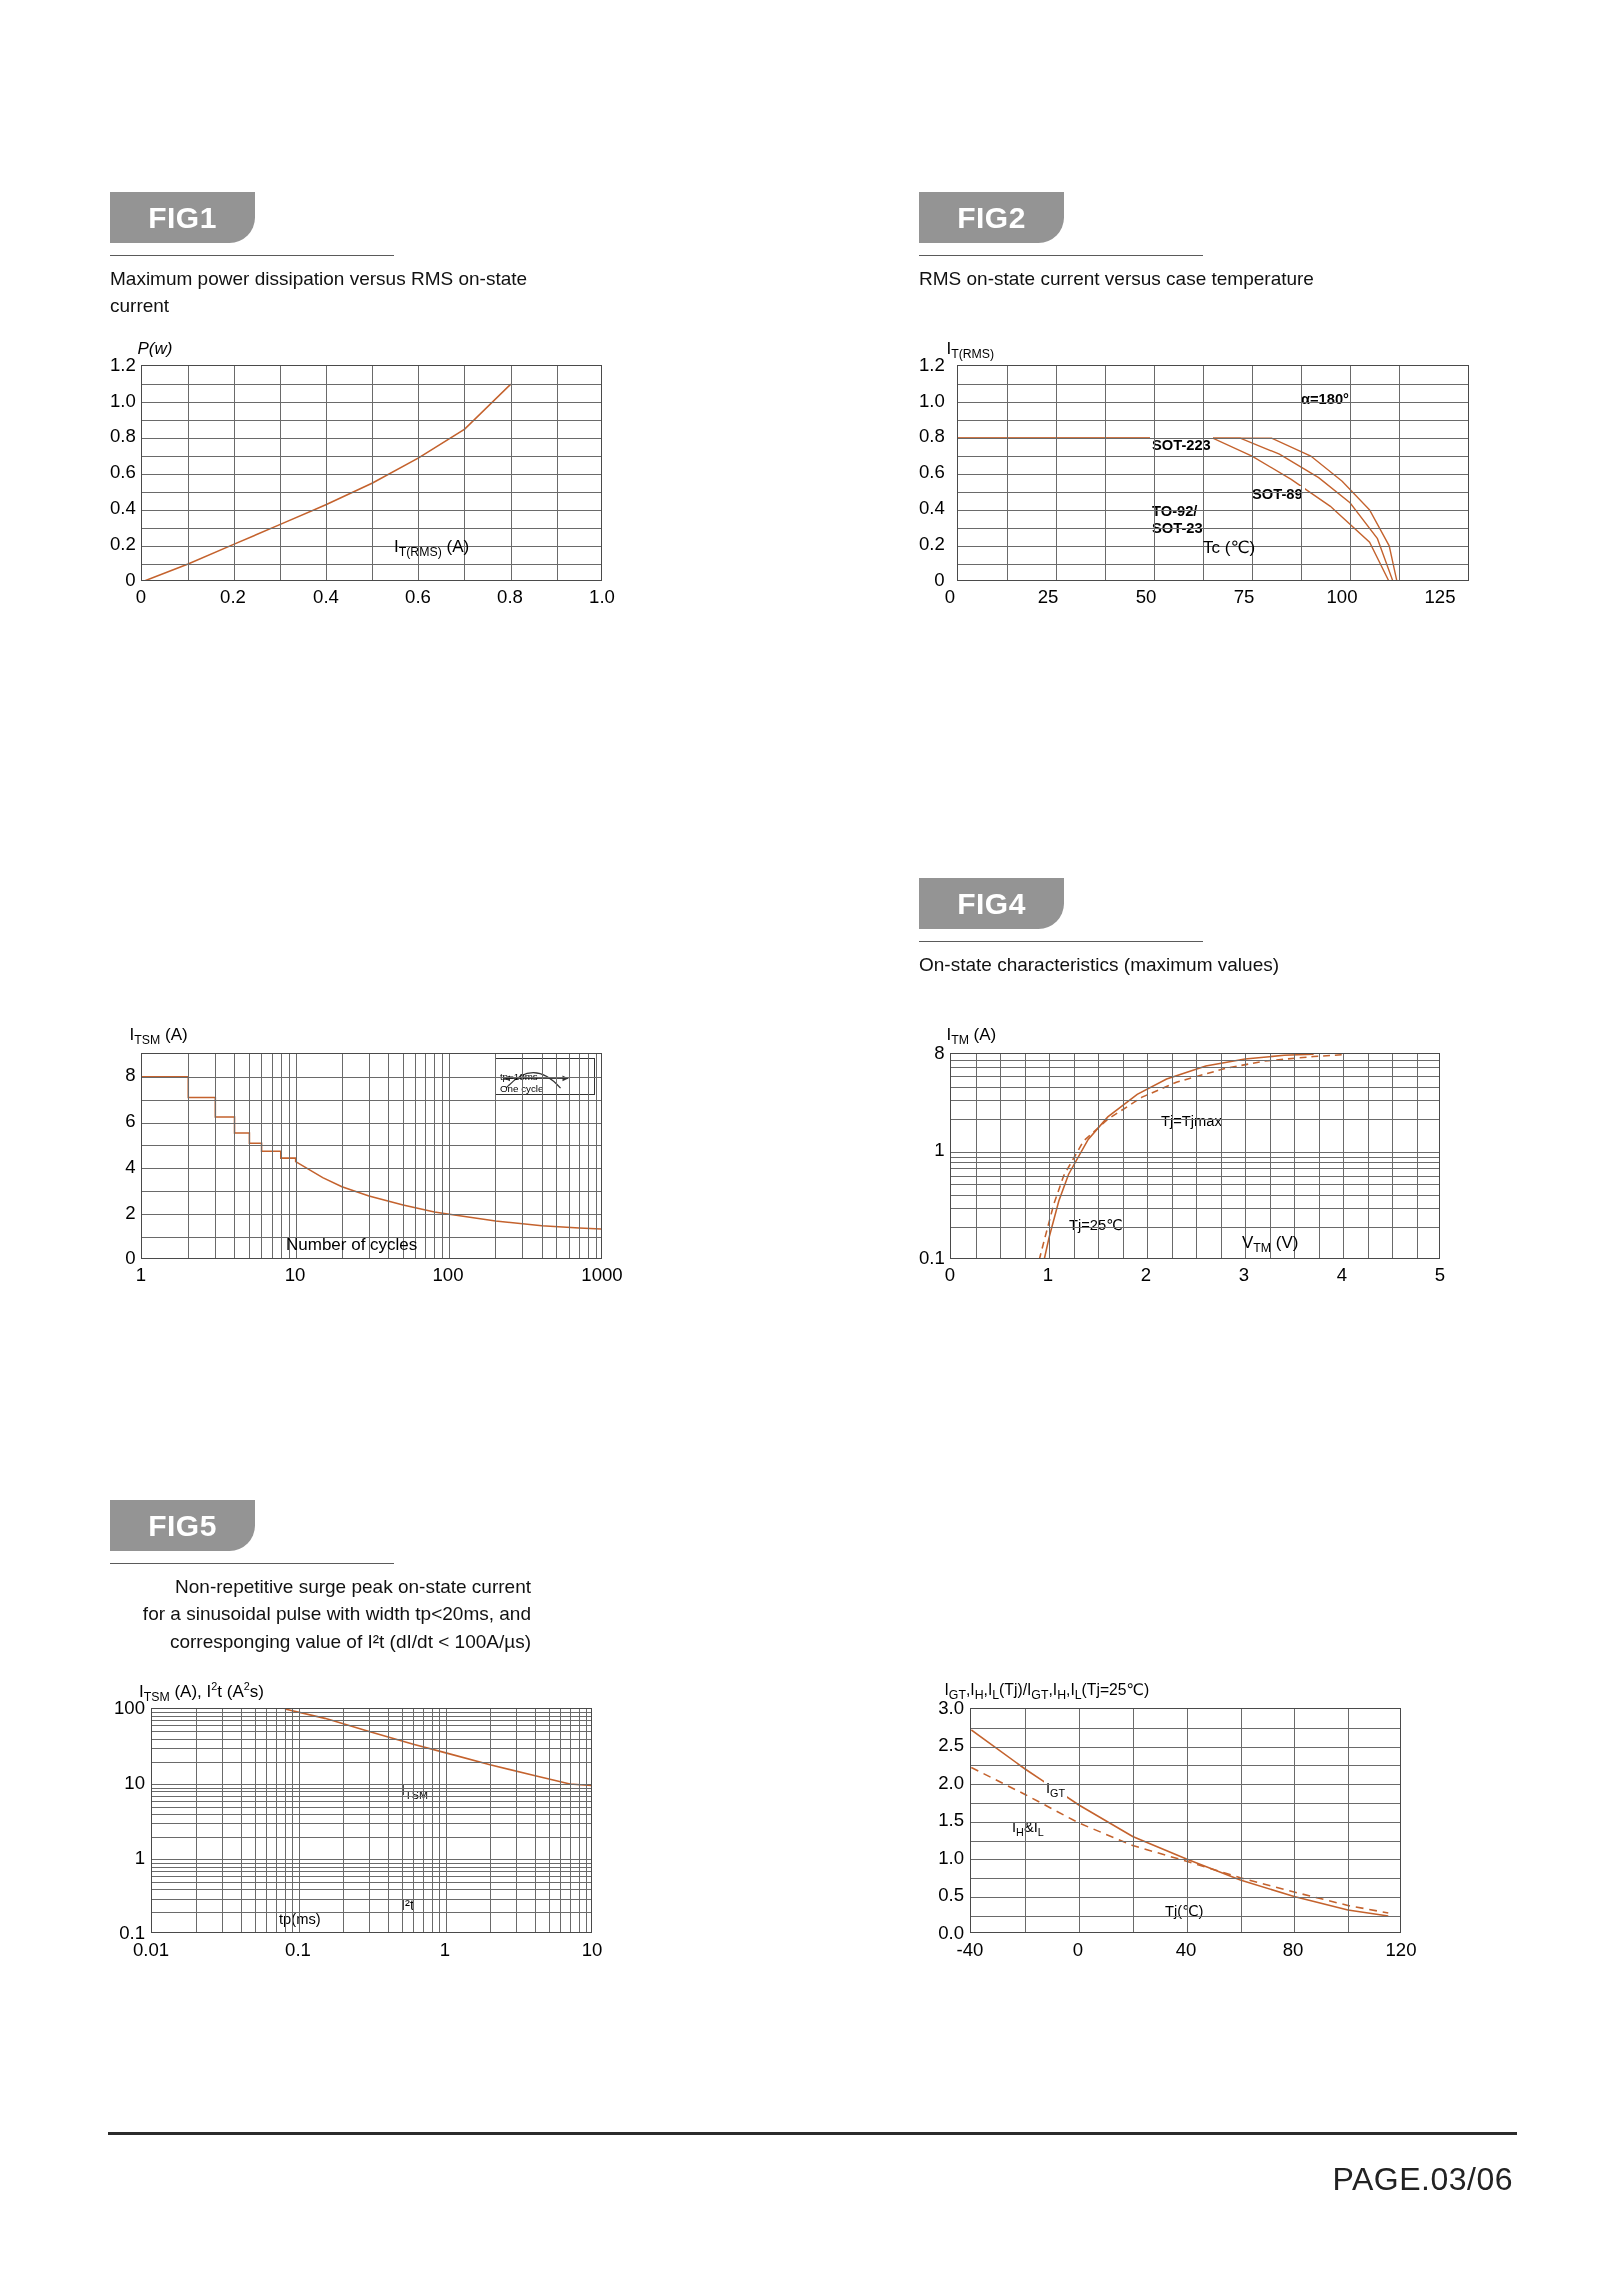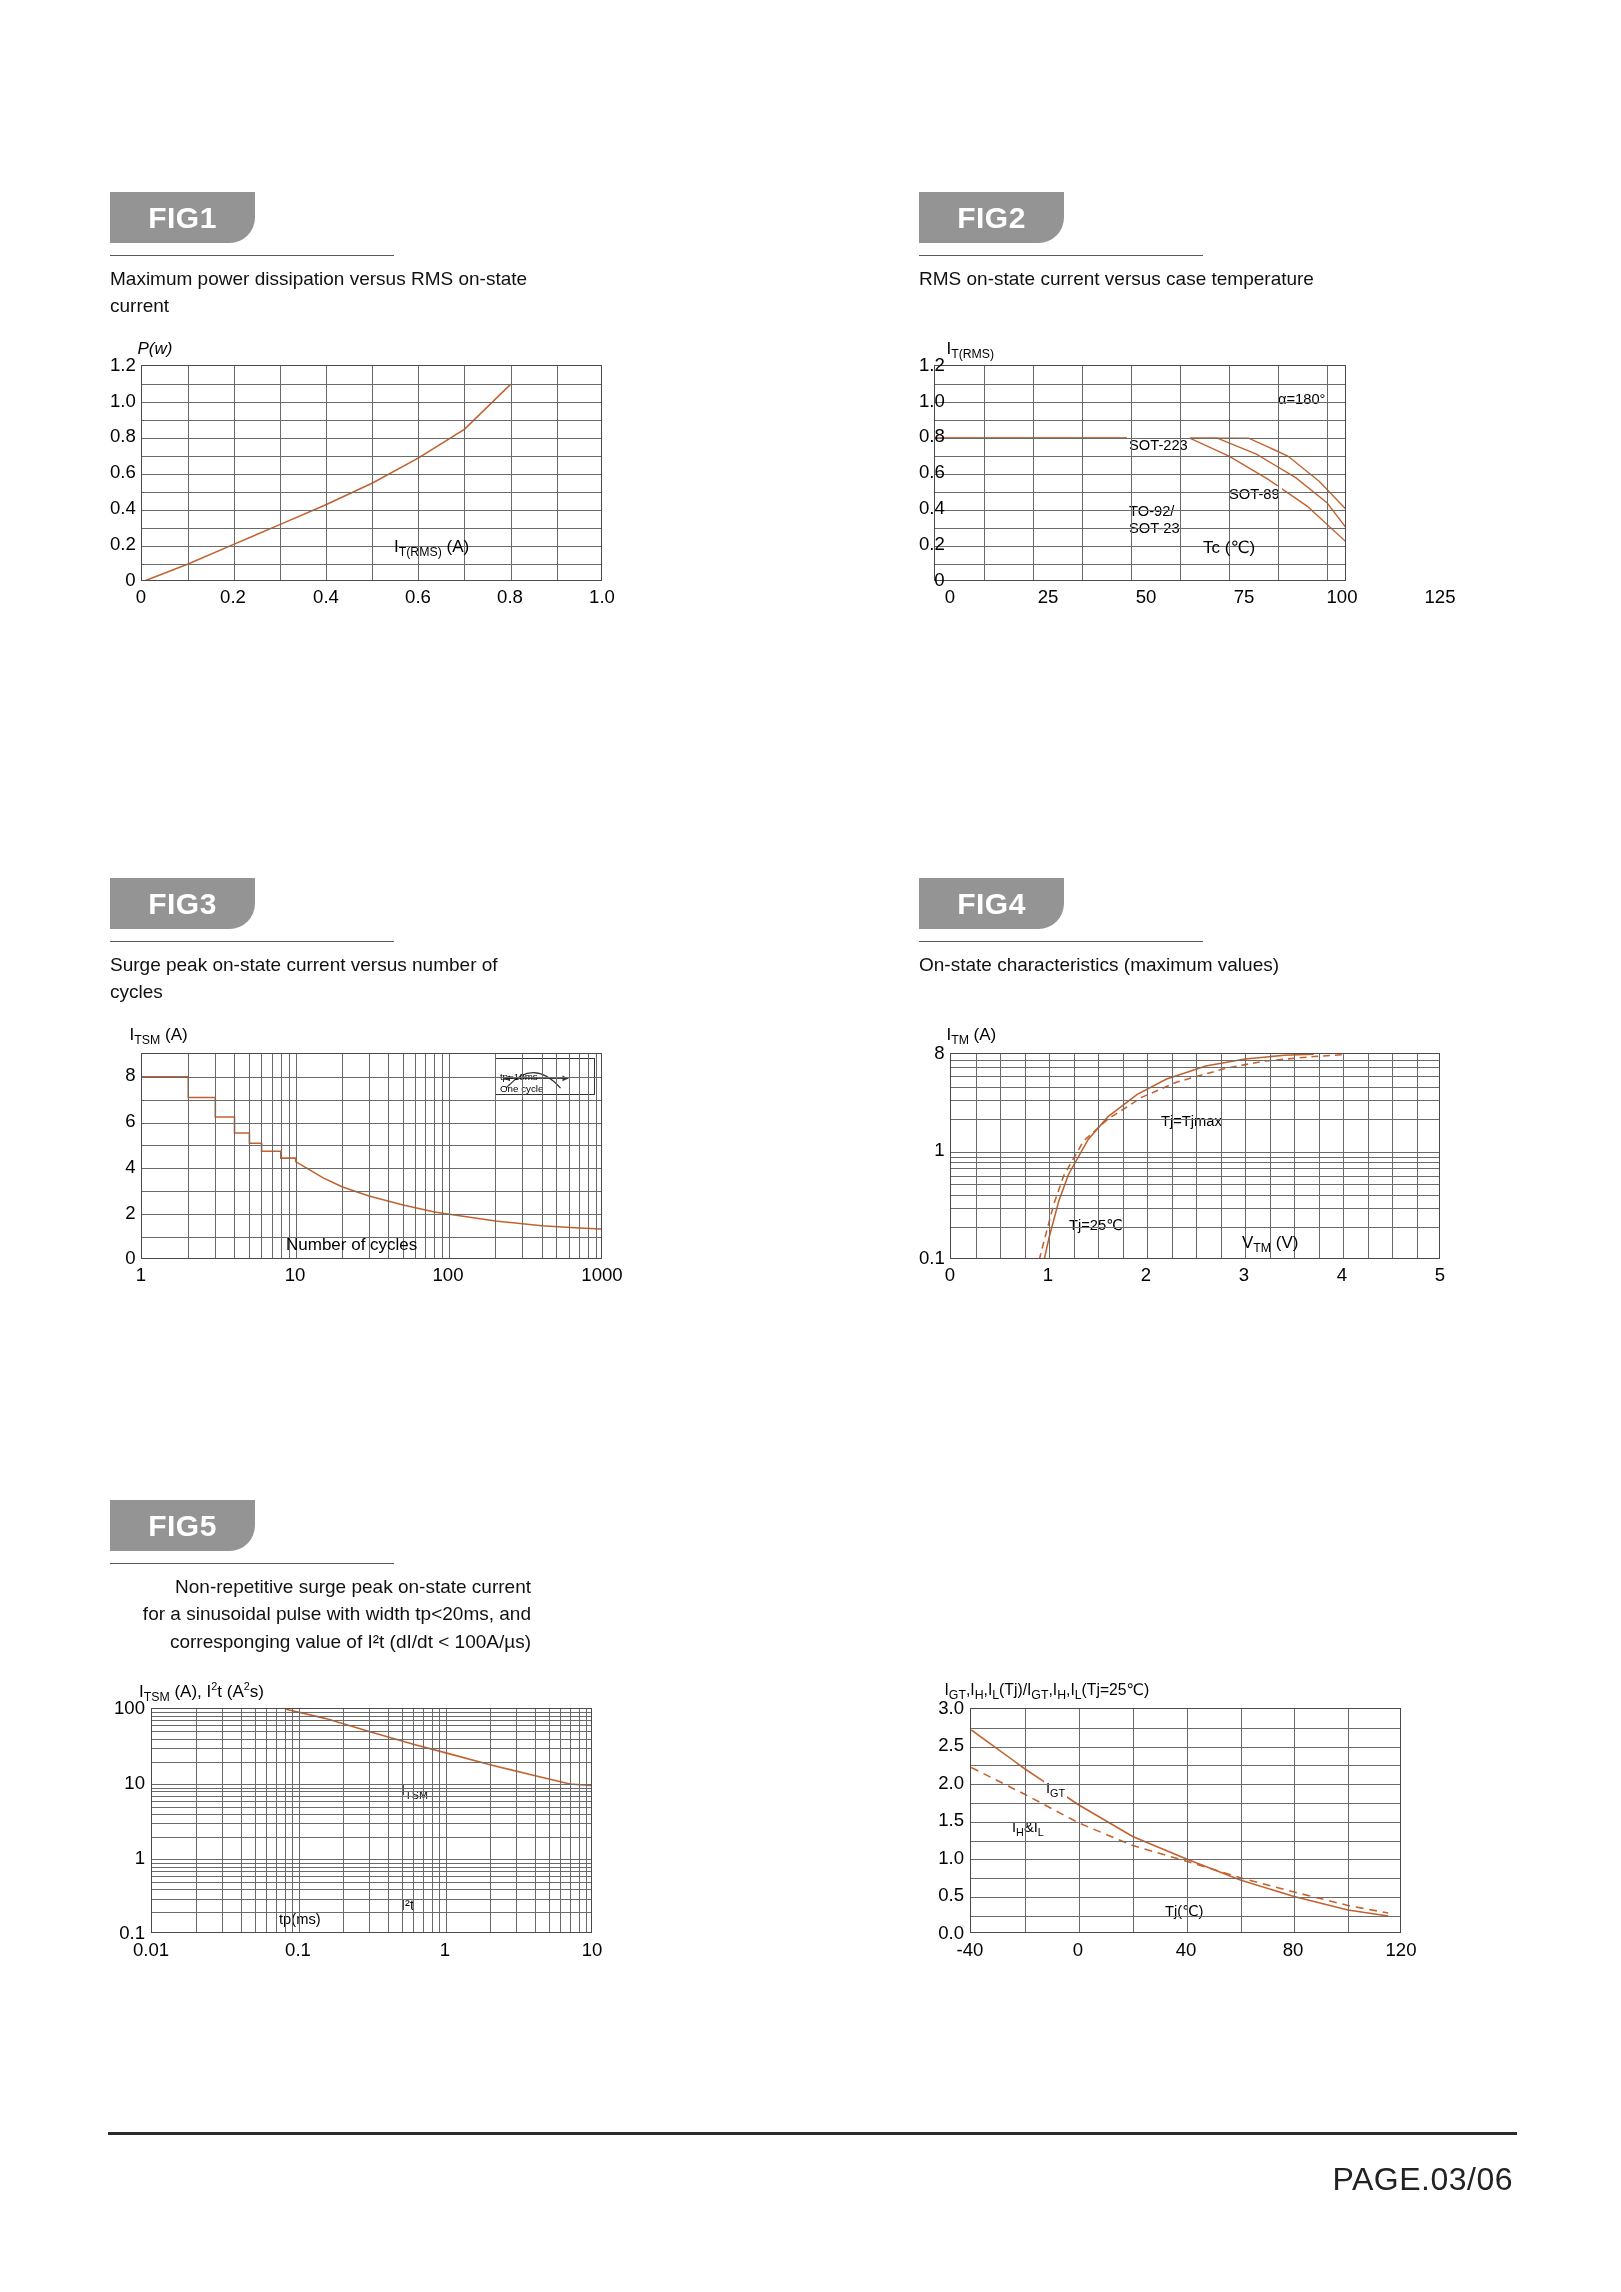--- a/index.html
+++ b/index.html
@@ -101,21 +101,21 @@
   <div class="fig" style="left:919px;top:192px;">
     <div class="fig-badge">FIG2</div>
     <div class="fig-rule"></div>
     <div class="fig-caption">RMS on-state current versus case temperature</div>
   </div>
 
   <div class="chart" style="left:919px;top:343px;width:549px;height:255px;">
     <div class="axtitle" style="left:27.4px;top:-3.9px;">
       <span>I</span><sub>T(RMS)</sub>
     </div>
-    <div class="plot" id="p2" style="left:15px;top:21.6px;width:412px;height:216px;">
+    <div class="plot" id="p2" style="left:38px;top:21.6px;width:512px;height:216px;font-weight:bold;">
       <svg class="curves" width="490" height="216" viewBox="0 0 500 220">
         <polyline id="c2a" fill="none" stroke="#c4622d" stroke-width="1.4" points="0.00,73.33 260.00,73.33 300.00,91.67 340.00,115.50 380.00,143.00 420.00,179.67 440.00,220.00"></polyline>
         <polyline id="c2b" fill="none" stroke="#c4622d" stroke-width="1.4" points="0.00,73.33 288.00,73.33 328.00,89.83 368.00,113.67 400.00,139.33 428.00,176.00 444.00,220.00"></polyline>
         <polyline id="c2c" fill="none" stroke="#c4622d" stroke-width="1.4" points="0.00,73.33 320.00,73.33 360.00,91.67 392.00,117.33 420.00,146.67 440.00,183.33 448.00,220.00"></polyline>
       </svg>
       <div class="ann" style="left:341px;top:25.5px;">α=180°</div>
       <div class="ann" style="left:192px;top:71px;">SOT-223</div>
       <div class="ann" style="left:292px;top:120px;">SOT-89</div>
       <div class="ann" style="left:192px;top:137px;text-align:left;">
         <span>TO-92/</span><br><span>SOT-23</span>
@@ -150,25 +150,20 @@
       <div class="xlab" style="left: 521px; top: 243px;">125</div>
       <div class="ylab" style="left: 0px; width: 25.5px; top: 237px;">0</div>
       <div class="ylab" style="left: 0px; width: 25.5px; top: 201px;">0.2</div>
       <div class="ylab" style="left: 0px; width: 25.5px; top: 165px;">0.4</div>
       <div class="ylab" style="left: 0px; width: 25.5px; top: 129px;">0.6</div>
       <div class="ylab" style="left: 0px; width: 25.5px; top: 93px;">0.8</div>
       <div class="ylab" style="left: 0px; width: 25.5px; top: 58px;">1.0</div>
       <div class="ylab" style="left: 0px; width: 25.5px; top: 21.6px;">1.2</div>
     </div>
 
-  <div class="fig" style="left:110px;top:878px;">
-    <div class="fig-badge">FIG3</div>
-    <div class="fig-rule"></div>
-    <div class="fig-caption">Surge peak on-state current versus number of cycles</div>
-  </div>
 
   <div class="chart" style="left:110px;top:1029px;width:510px;height:274px;">
     <div class="axtitle" style="left:19.6px;top:-3.9px;">
       <span>I</span><sub>TSM</sub><span> (A)</span>
     </div>
     <div class="plot" id="p3" style="left:31px;top:23.5px;width:461px;height:206px;">
       <svg class="curves" width="461" height="206" viewBox="0 0 470 210">
         <polyline id="c3" fill="none" stroke="#c4622d" stroke-width="1.6" points="0,23.333333333333343 47.16136598735705,23.333333333333343 47.16136598735705,44.33333333333334 74.74899657274712,44.33333333333334 74.74899657274712,64.16666666666669 94.3227319747141,64.16666666666669 94.3227319747141,80.5 109.50530067930963,80.5 109.50530067930963,91 121.91036256010418,91 121.91036256010418,99.16666666666666 141.48409796207116,99.16666666666666 141.48409796207116,106.16666666666666 156.66666666666666,106.16666666666666 156.66666666666666,109.66666666666667 184.25429725205674,126 203.82803265402373,135.33333333333331 231.41566323941376,144.66666666666669 266.17196734597627,154 298.1507646287378,161 313.3333333333333,163.33333333333334 360.4946993206904,170.33333333333334 407.65606530804746,175 445.73202626890026,177.33333333333334 470,178.5"></polyline>
       </svg>
       <div class="inset" style="left:353px;top:4.9px;width:98px;height:35px;">

